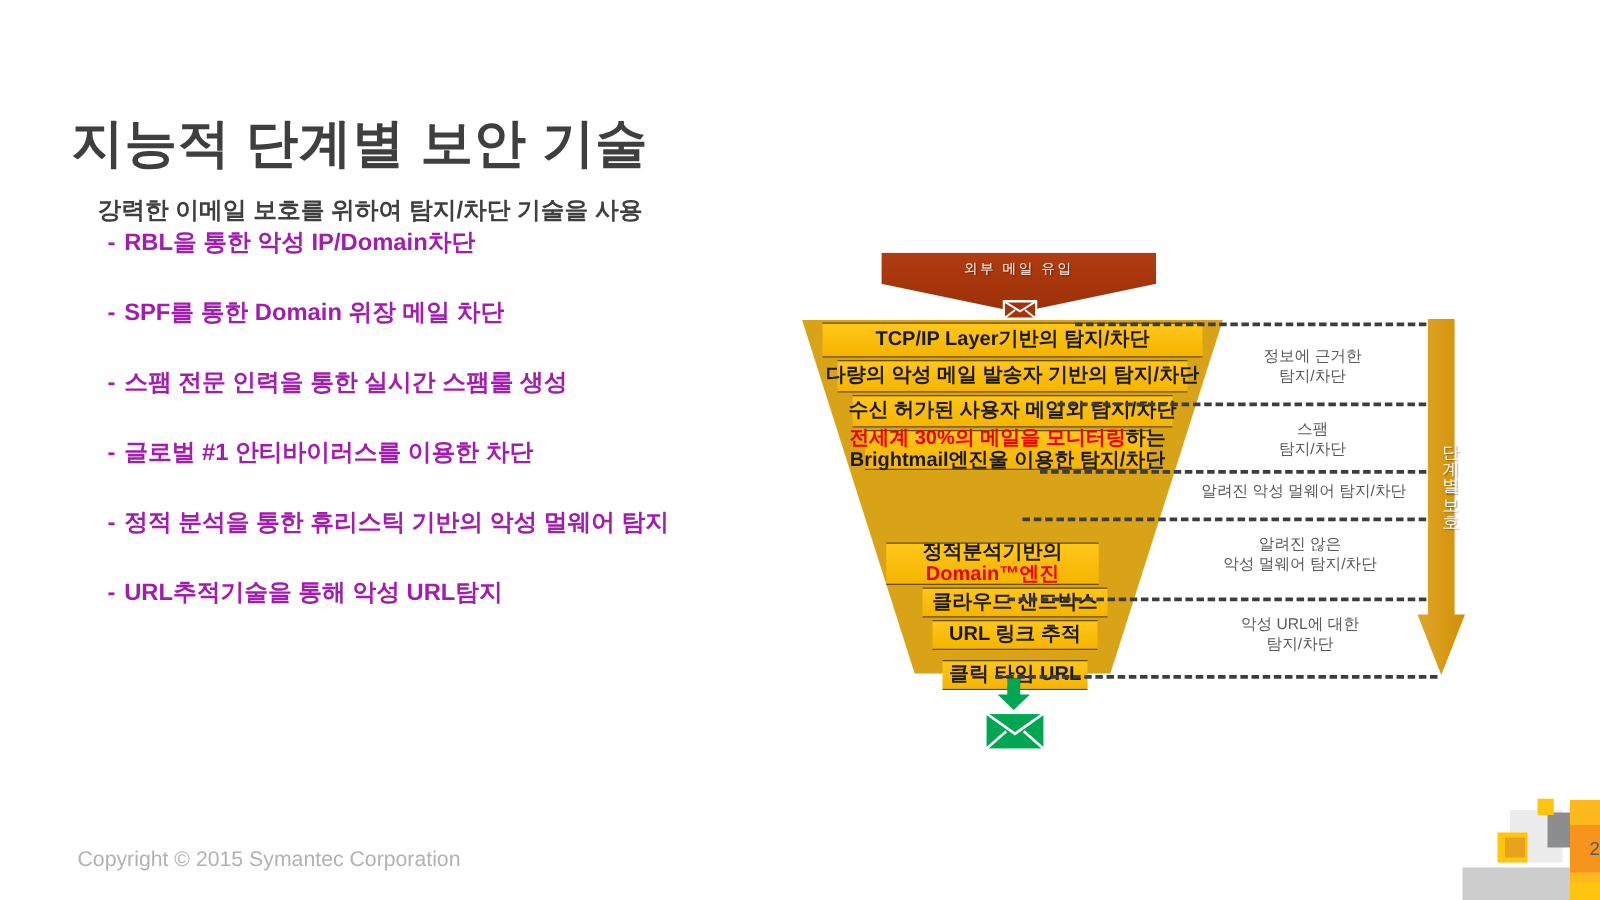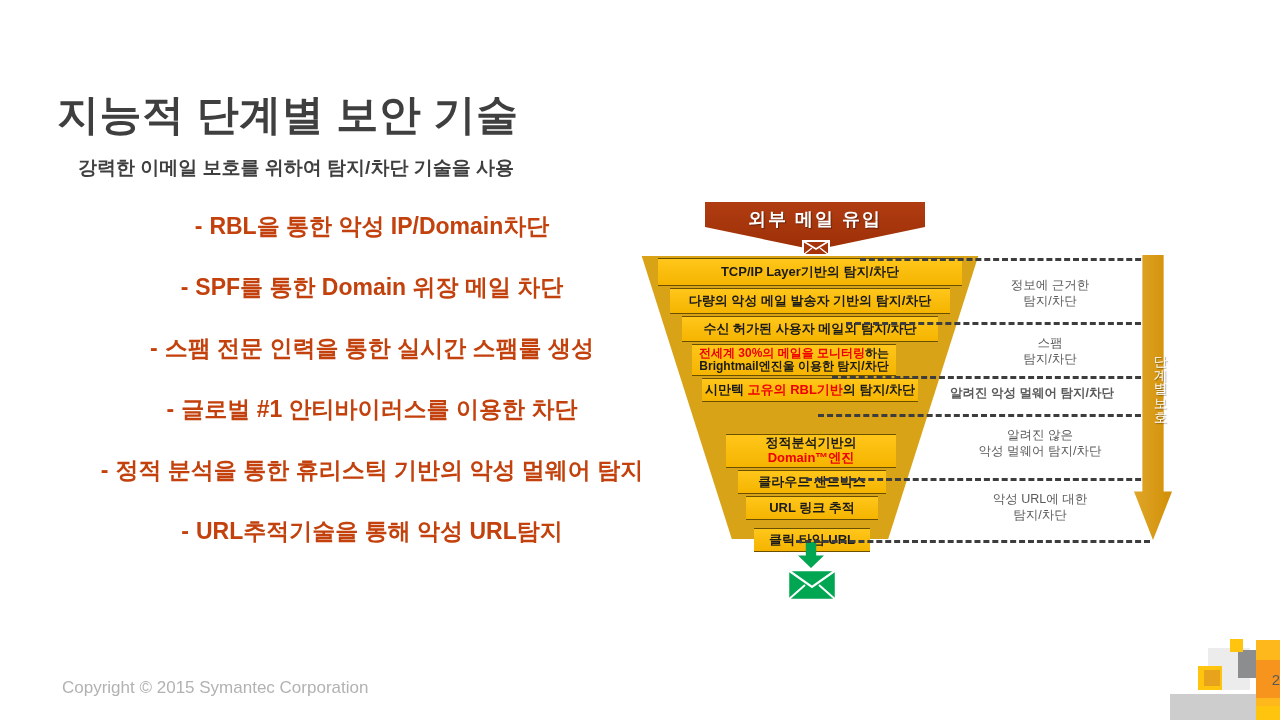--- a/index.html
+++ b/index.html
@@ -34,31 +34,29 @@
   
   .bullets {
     position: absolute;
     left: 78px; top: 155px;
     width: 580px;
   }
   .lead {
     font-size: 19px;
     font-weight: bold;
     color: #3f3f3f;
+    white-space: nowrap;
+  }
+  .bullet {
+    font-size: 19px;
+    font-weight: bold;
+    color: #a21caf;
     margin-bottom: 30px;
     white-space: nowrap;
-  }
-  .bullet {
-    font-size: 23px;
-    font-weight: bold;
-    color: #c2410c;
-    margin-bottom: 30px;
-    white-space: nowrap;
     padding-left: 8px;
-    text-align: center;
   }
   .bullet .dash { margin-right: 7px; }
 
   
   .diagram {
     position: absolute;
     left: 610px; top: 190px;
     width: 600px; height: 420px;
   }
 
@@ -70,22 +68,22 @@
     background: #a63309;
     background: linear-gradient(180deg, #b13c12 0%, #9c2f06 100%);
     clip-path: polygon(0 0, 100% 0, 100% 52%, 50% 100%, 0 52%);
     box-shadow: 2px 3px 4px rgba(0,0,0,0.28);
     display: flex;
     align-items: flex-start;
     justify-content: center;
   }
   .inflow-label {
     margin-top: 5px;
-    font-size: 18px;
-    font-weight: bold;
+    font-size: 11px;
+    font-weight: normal;
     color: #ffffff;
     letter-spacing: 2px;
     text-shadow: 1px 1px 1px rgba(0,0,0,0.4);
   }
   .inflow-env {
     position: absolute;
     left: 192px; top: 50px;
     width: 28px; height: 16px;
     z-index: 4;
   }
@@ -112,21 +110,21 @@
     background: #ffc000;
     background: linear-gradient(180deg, #ffc61a 0%, #f5b400 100%);
     border-top: 1.5px solid #6b4f00;
     border-bottom: 1.5px solid #6b4f00;
     box-sizing: border-box;
     display: flex;
     flex-direction: column;
     align-items: center;
     justify-content: center;
     color: #1a1a1a;
-    font-size: 13px;
+    font-size: 16px;
     font-weight: bold;
     line-height: 1.12;
     text-align: center;
     white-space: nowrap;
   }
   .frow .red { color: #ee0000; }
   .frow .blk { color: #1a1a1a; }
 
   
   .out-arrow {
@@ -255,31 +253,28 @@
         </div>
 
         <div class="frow" style="left:42px; top:60px; width:256px; height:26px;">
           <span>수신 허가된 사용자 메일외 탐지/차단</span>
         </div>
 
         <div class="frow" style="left:30px; top:32px; width:280px; height:26px;">
           <span>다량의 악성 메일 발송자 기반의 탐지/차단</span>
         </div>
 
-        <div class="frow" style="left:52px; top:88px; width:204px; height:32px; font-size:12px;">
+        <div class="frow" style="left:52px; top:88px; width:228px; height:32px; font-size:16px;">
           <span><span class="red">전세계 30%의 메일을 모니터링</span><span class="blk">하는</span></span>
           <span class="blk">Brightmail엔진울 이용한 탐지/차단</span>
         </div>
 
-        <div class="frow" style="left:62px; top:122px; width:216px; height:24px;">
-          <span><span class="blk">시만텍 </span><span class="red">고유의 RBL기반</span><span class="blk">의 탐지/차단</span></span>
-        </div>
-
-
-        <div class="frow" style="left:86px; top:178px; width:170px; height:34px;">
+
+
+        <div class="frow" style="left:69px; top:178px; width:170px; height:34px;">
           <span class="blk">정적분석기반의</span>
           <span class="red">Domain™엔진</span>
         </div>
 
         <div class="frow" style="left:98px; top:214px; width:148px; height:24px;">
           <span>클라우드 샌드박스</span>
         </div>
 
         <div class="frow" style="left:106px; top:240px; width:132px; height:24px;">
           <span>URL 링크 추적</span>
@@ -307,21 +302,21 @@
     <div class="dash-line" style="left:186px; top:350px; width:354px;"></div>
 
     <div class="anno" style="left:350px; top:88px; width:180px;">
       <div>정보에 근거한</div>
       <div>탐지/차단</div>
     </div>
     <div class="anno" style="left:350px; top:146px; width:180px;">
       <div>스팸</div>
       <div>탐지/차단</div>
     </div>
-    <div class="anno" style="left:312px; top:196px; width:220px;font-weight:bold;">
+    <div class="anno" style="left:323px; top:196px; width:220px;">
       <div>알려진 악성 멀웨어 탐지/차단</div>
     </div>
     <div class="anno" style="left:330px; top:238px; width:200px;">
       <div>알려진 않은</div>
       <div>악성 멀웨어 탐지/차단</div>
     </div>
     <div class="anno" style="left:330px; top:302px; width:200px;">
       <div>악성 URL에 대한</div>
       <div>탐지/차단</div>
     </div>

